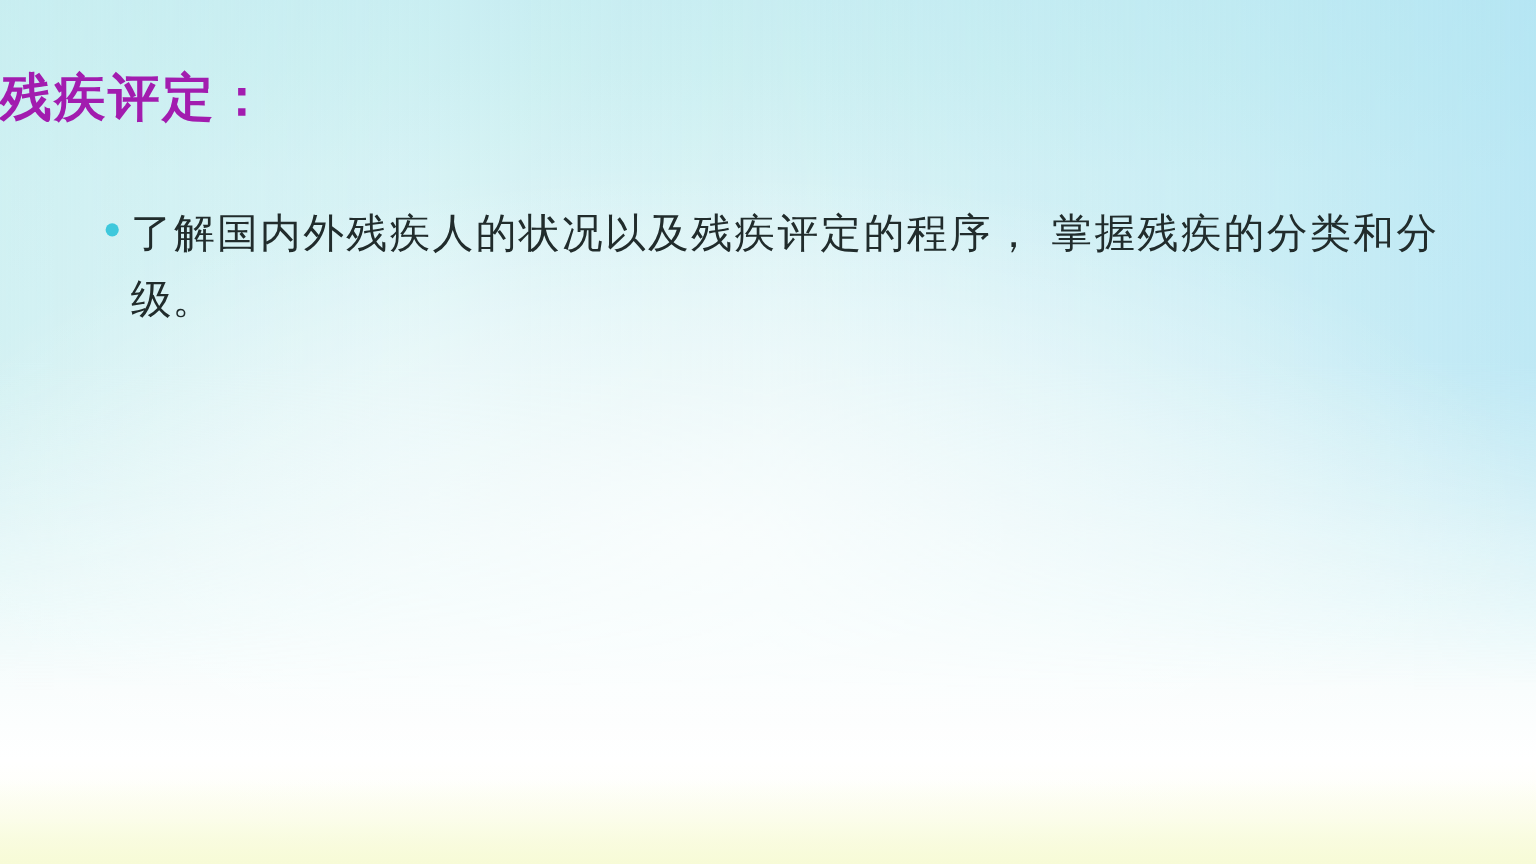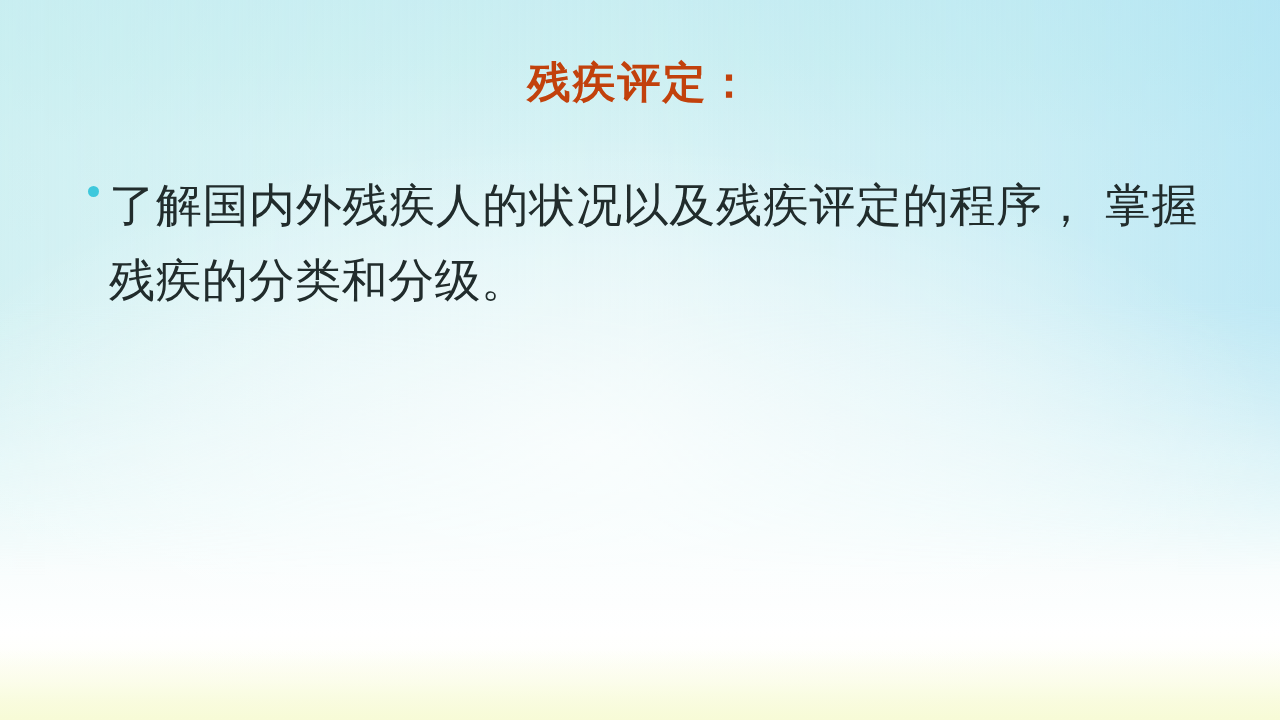--- a/index.html
+++ b/index.html
@@ -92,27 +92,27 @@
     z-index: 5;
     width: 1280px;
     height: 720px;
   }
 
   .slide-title {
     position: absolute;
     top: 58px;
     left: 0;
     width: 1280px;
-    text-align: center;
+    text-align: left;
     font-family: "DejaVu Sans", "Liberation Sans", sans-serif;
     font-size: 43px;
     font-weight: bold;
     line-height: 1.15;
     letter-spacing: 2px;
-    color: #c2410c;
+    color: #a21caf;
     white-space: nowrap;
   }
 
   .body-block {
     position: absolute;
     top: 168px;
     left: 88px;
     width: 1110px;
   }
 
@@ -127,21 +127,21 @@
     height: 11px;
     margin-top: 18px;
     margin-right: 10px;
     border-radius: 50%;
     background: #3ec8dc;
   }
 
   .bullet-text {
     flex: 1 1 auto;
     font-family: "DejaVu Sans", "Liberation Sans", sans-serif;
-    font-size: 46px;
+    font-size: 34px;
     line-height: 1.62;
     color: #212c2c;
     letter-spacing: 0.5px;
     text-align: justify;
     text-justify: inter-character;
   }
 </style>
 </head>
 <body>
 

